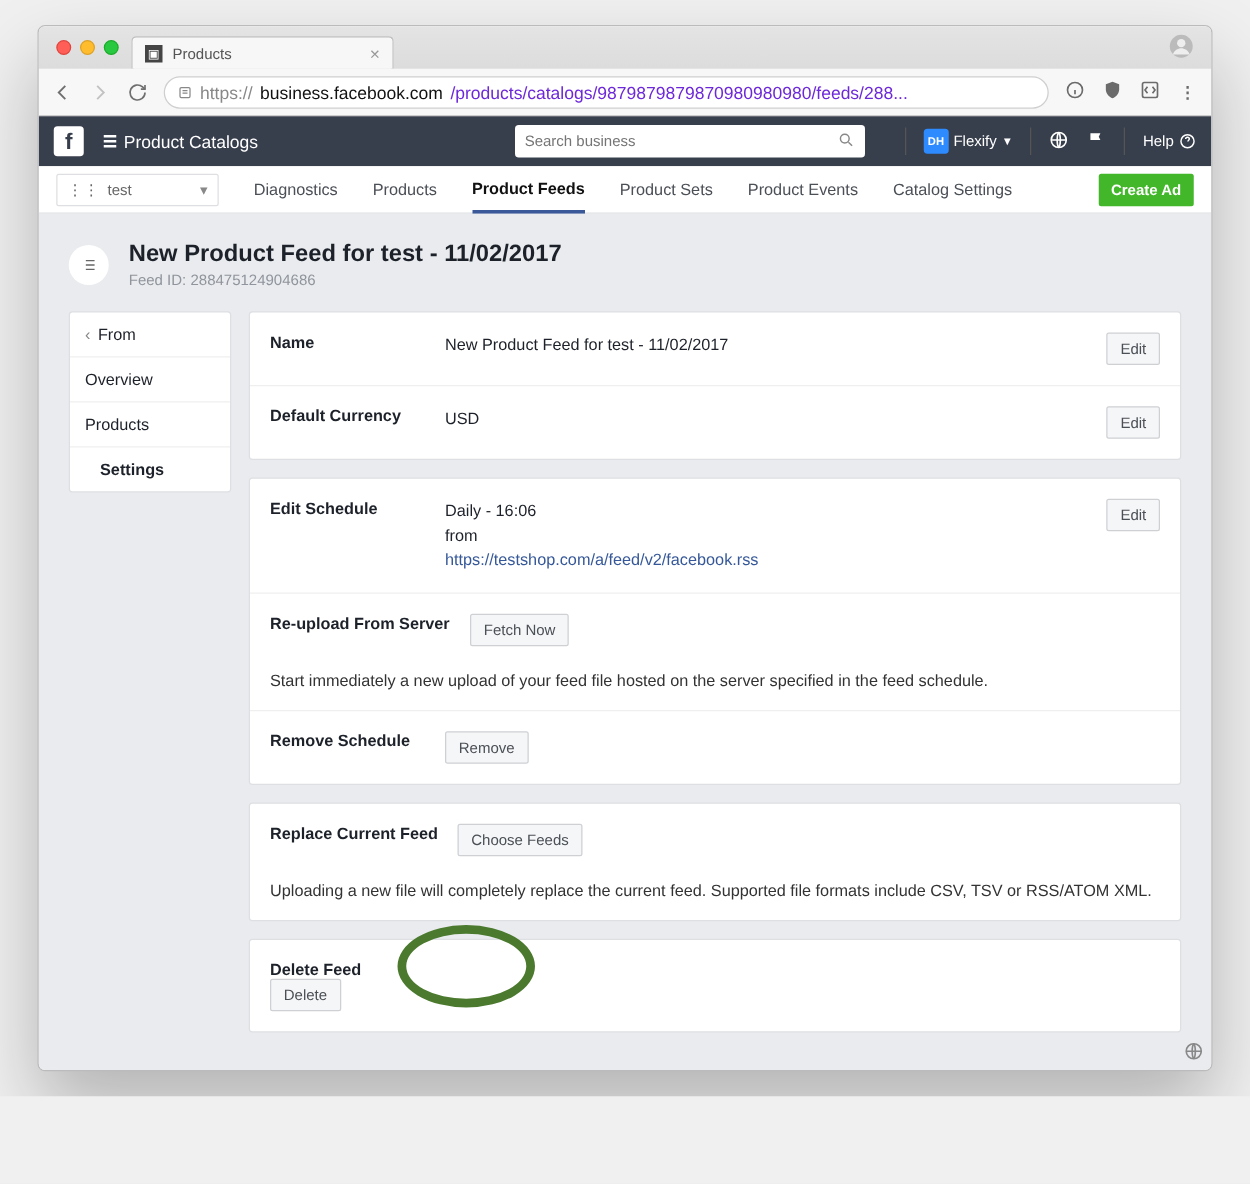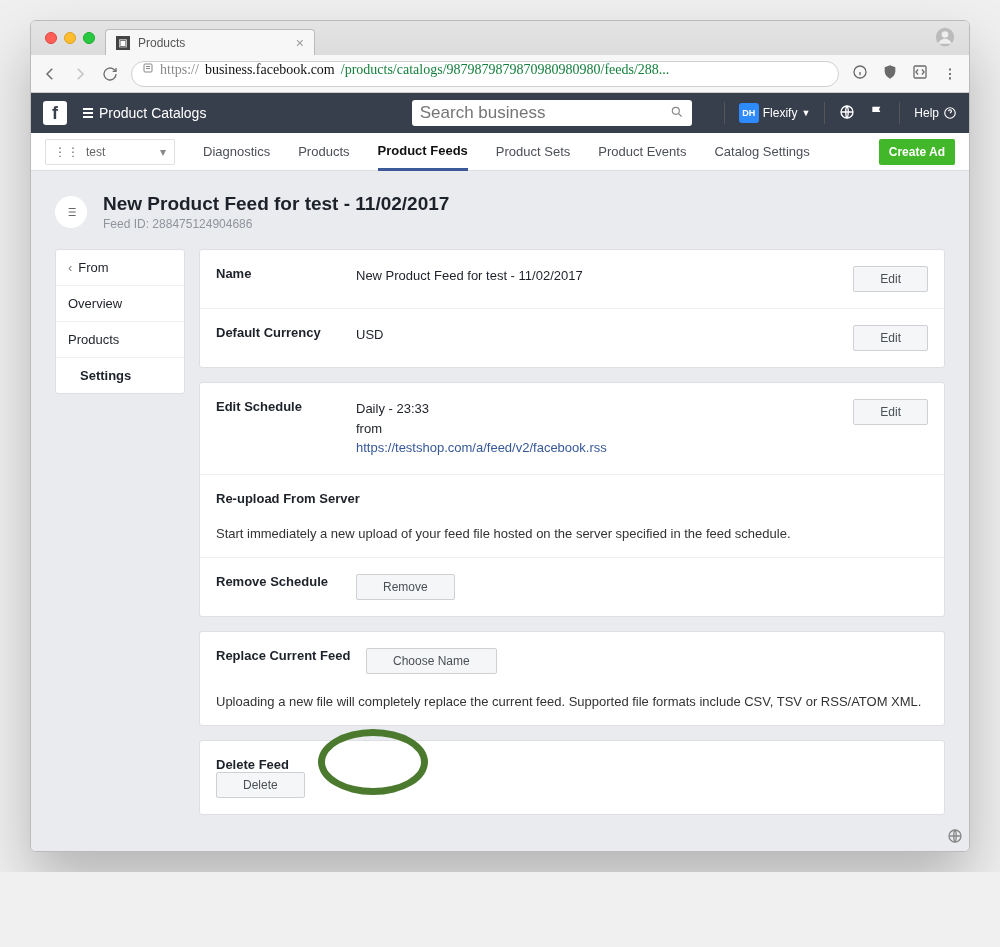--- a/index.html
+++ b/index.html
@@ -64,32 +64,31 @@
   }
   .nav-ico{color:#6f6f6f;width:18px;height:18px;display:flex;align-items:center;justify-content:center;}
   .nav-ico.disabled{color:#c2c2c2;}
   .url-box{
     flex:1;
     height:26px;
     border:1px solid #cfcfcf;
     border-radius:13px;
     background:#fff;
     display:flex;
-    align-items:flex-start;
+    align-items:center;
     padding:0 10px;
     gap:6px;
     font-size:14px;
     color:#333;
     overflow:hidden;
     white-space:nowrap;
-    font-family:Liberation Serif, serif;
   }
   .url-box .proto{color:#888;}
   .url-box .host{color:#111;}
-  .url-box .path{color:#15803d;}
+  .url-box .path{color:#6d28d9;}
   .ext-ico{color:#6b6b6b;width:18px;text-align:center;}
   
   .fb-header{
     background:#373e4c;
     height:40px;
     display:flex;
     align-items:center;
     padding:0 12px;
     color:#fff;
     gap:16px;
@@ -103,21 +102,21 @@
     width:280px;
     height:26px;
     background:#fff;
     border-radius:3px;
     display:flex;
     align-items:center;
     padding:0 8px;
     color:#999;
     font-size:12px;
   }
-  .fb-search input{border:none;outline:none;flex:1;font-size:17px;}
+  .fb-search input{border:none;outline:none;flex:1;font-size:12px;}
   .fb-search .mag{margin-left:auto;color:#888;}
   .fb-right{display:flex;align-items:center;gap:14px;margin-left:16px;}
   .fb-avatar{width:20px;height:20px;background:#2e8bff;border-radius:3px;color:#fff;font-size:9px;display:flex;align-items:center;justify-content:center;font-weight:bold;}
   .fb-right-item{display:flex;align-items:center;gap:4px;font-size:12px;}
   
   .subnav{
     background:#fff;
     border-bottom:1px solid #dddfe2;
     height:38px;
     display:flex;
@@ -171,21 +170,21 @@
   .sidecard .sitem:last-child{border-bottom:none;padding-left:24px;}
   .sidecard .sitem.active{font-weight:bold;}
   .main{flex:1;display:flex;flex-direction:column;gap:14px;}
   .card{background:#fff;border:1px solid #dddfe2;border-radius:3px;padding:0;}
   .row{display:flex;align-items:flex-start;padding:16px 16px;border-bottom:1px solid #efefef;}
   .row:last-child{border-bottom:none;}
   .row .label{width:140px;font-weight:bold;font-size:13px;color:#1d2129;}
   .row .value{flex:1;color:#1d2129;font-size:13px;line-height:1.5;}
   .row .value a{color:#365899;text-decoration:none;}
   .row .action{margin-left:auto;}
-  .btn{background:#f5f6f7;border:1px solid #ced0d4;border-radius:2px;padding:5px 26px;font-size:12px;color:#4b4f56;cursor:pointer;}
+  .btn{background:#f5f6f7;border:1px solid #ced0d4;border-radius:2px;padding:5px 10px;font-size:12px;color:#4b4f56;cursor:pointer;}
   .note{padding:4px 16px 16px 16px;font-size:13px;color:#333;border-bottom:1px solid #efefef;}
   .note.last{border-bottom:none;}
   .delete-highlight{
     position:absolute;
     width:110px;height:66px;
     border:7px solid #4b7a2e;
     border-radius:50%;
     pointer-events:none;
   }
   .footer-globe{position:absolute;right:6px;bottom:4px;color:#888;}
@@ -370,40 +369,41 @@
             <div class="label">Default Currency</div>
             <div class="value">USD</div>
             <div class="action"><button class="btn">Edit</button></div>
           </div>
         </div>
 
         <div class="card">
           <div class="row">
             <div class="label">Edit Schedule</div>
             <div class="value">
-              <div>Daily - 23:33</div>
+              <div>Daily - 16:06</div>
               <div>from</div>
               <a href="#">https://testshop.com/a/feed/v2/facebook.rss</a>
             </div>
             <div class="action"><button class="btn">Edit</button></div>
           </div>
           <div class="row" style="border-bottom:none;">
             <div class="label" style="width:160px;">Re-upload From Server</div>
+            <div class="value"><button class="btn">Fetch Now</button></div>
           </div>
           <div class="note">Start immediately a new upload of your feed file hosted on the server specified in the feed schedule.</div>
           <div class="row">
             <div class="label">Remove Schedule</div>
             <div class="value"><button class="btn">Remove</button></div>
           </div>
         </div>
 
         <div class="card">
           <div class="row" style="border-bottom:none;">
             <div class="label" style="width:150px;">Replace Current Feed</div>
-            <div class="value"><button class="btn">Choose Name</button></div>
+            <div class="value"><button class="btn">Choose Feeds</button></div>
           </div>
           <div class="note last">Uploading a new file will completely replace the current feed. Supported file formats include CSV, TSV or RSS/ATOM XML.</div>
         </div>
 
         <div class="card" style="position:relative;">
           <div class="row" style="border-bottom:none;flex-direction:column;">
             <div class="label">Delete Feed</div>
             <div class="value"><button class="btn">Delete</button></div>
           </div>
           <div class="delete-highlight" style="left:118px;top:-12px;"></div>

